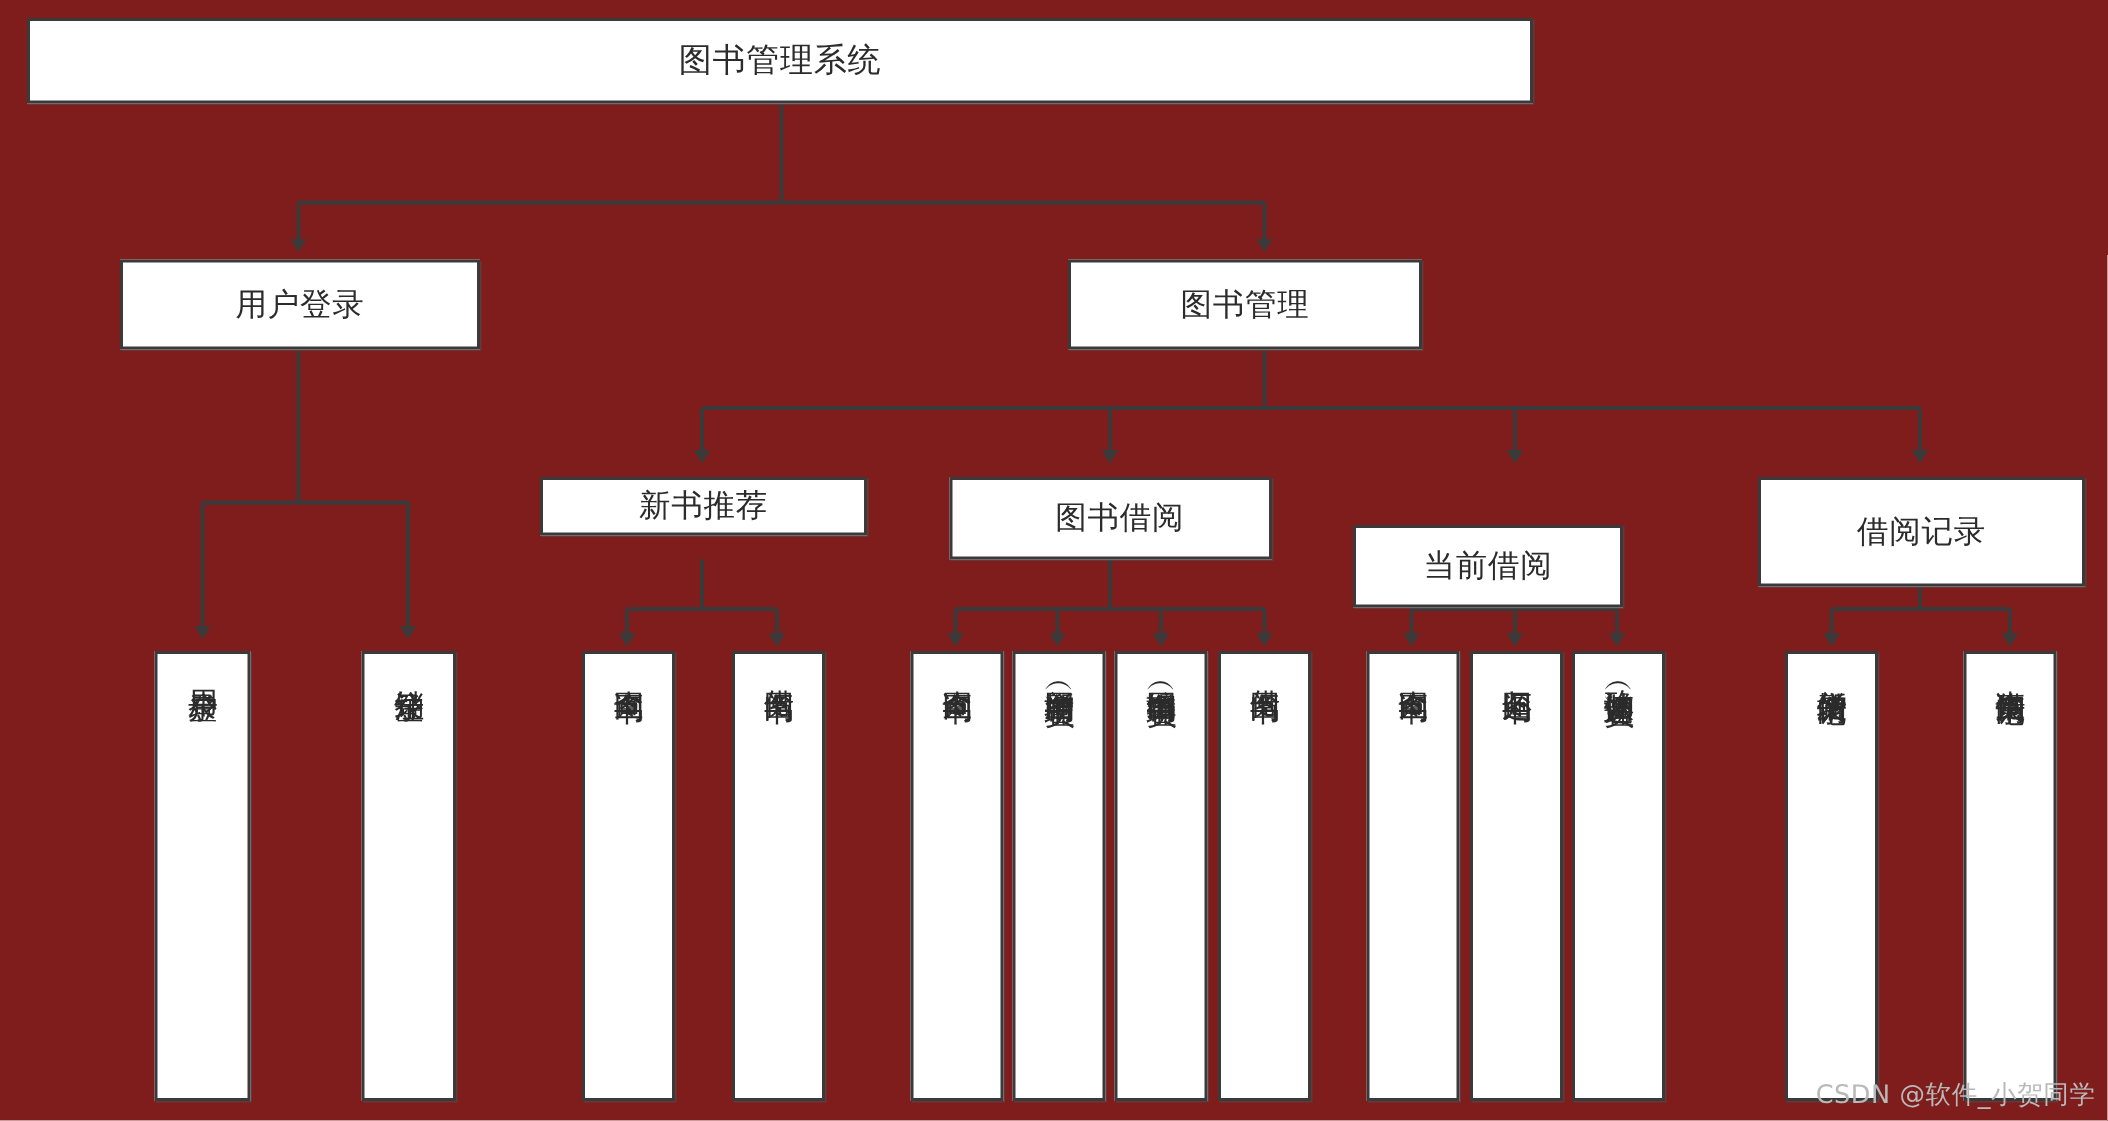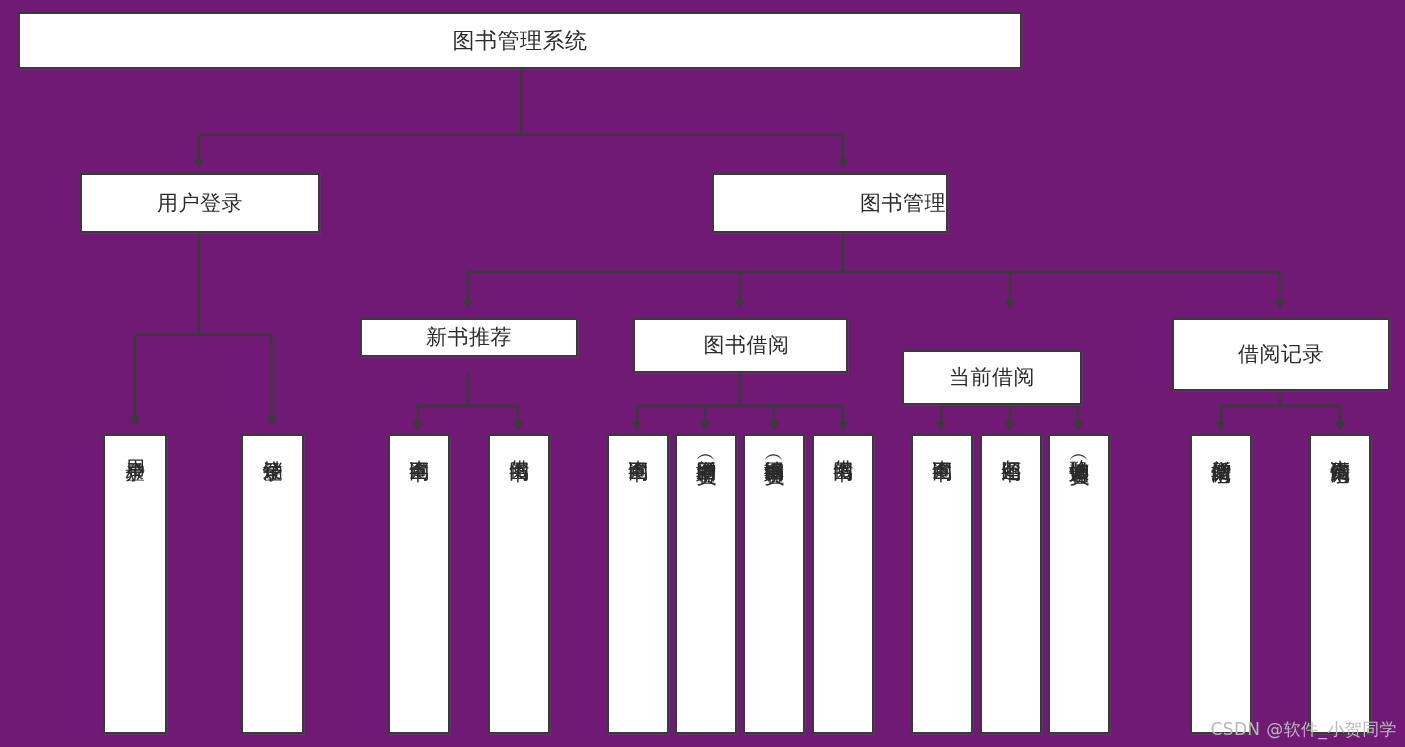--- a/index.html
+++ b/index.html
@@ -7,21 +7,21 @@
     padding: 0;
     background: #ffffff;
   }
   body {
     font-family: "DejaVu Sans", "Liberation Sans", sans-serif;
   }
   #canvas {
     position: relative;
     width: 1405px;
     height: 747px;
-    background: #701a75;
+    background: #7f1d1d;
     overflow: hidden;
   }
   svg.wires {
     position: absolute;
     left: 0;
     top: 0;
     width: 1405px;
     height: 747px;
     pointer-events: none;
   }
@@ -125,21 +125,21 @@
     </g>
   </svg>
 
   <div class="node horiz root" style="left:18px; top:12px; width:1004px; height:57px;">
     <span class="lbl">图书管理系统</span>
   </div>
 
   <div class="node horiz" style="left:80px; top:173px; width:240px; height:60px;">
     <span class="lbl">用户登录</span>
   </div>
-  <div class="node horiz" style="left:712px; top:173px; width:236px; height:60px;justify-content:flex-end;">
+  <div class="node horiz" style="left:712px; top:173px; width:236px; height:60px;">
     <span class="lbl">图书管理</span>
   </div>
 
   <div class="node horiz" style="left:360px; top:318px; width:218px; height:39px;">
     <span class="lbl">新书推荐</span>
   </div>
   <div class="node horiz" style="left:633px; top:318px; width:215px; height:55px;padding-left:12px;">
     <span class="lbl">图书借阅</span>
   </div>
   <div class="node horiz" style="left:902px; top:318px; width:180px; height:55px;margin-top:32px;">

